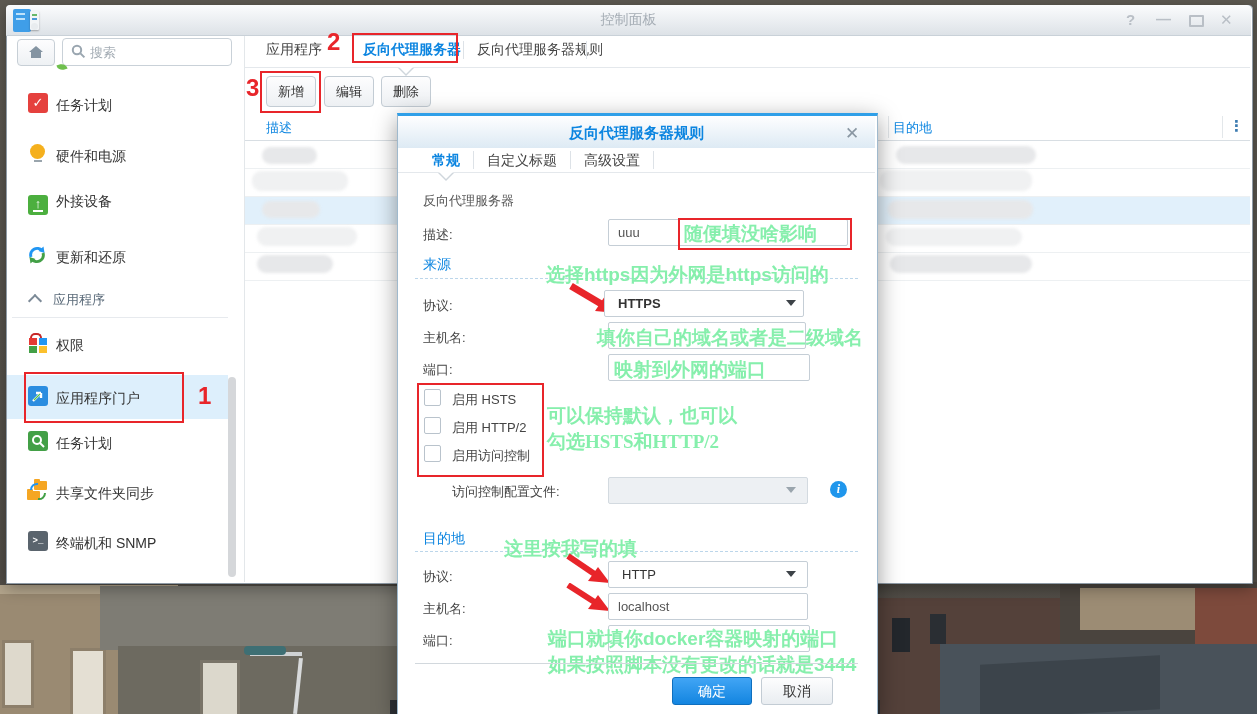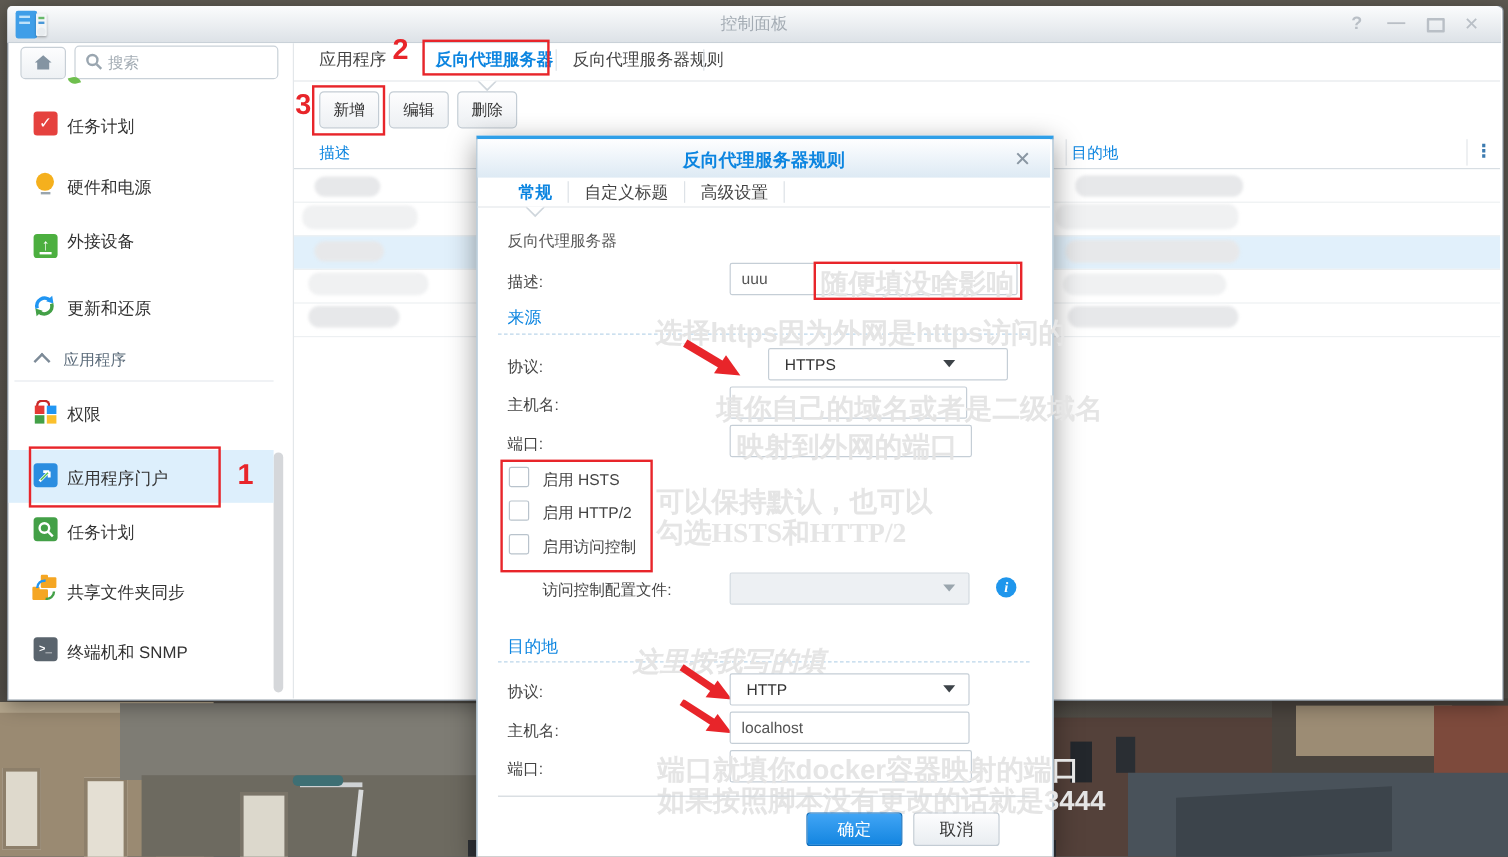--- a/index.html
+++ b/index.html
@@ -62,21 +62,21 @@
   .input{background:#fff;border:1px solid #c5ced6;border-radius:2px;font-size:13px;color:#555;line-height:25px;padding:0 9px;white-space:nowrap;}
   .select{background:#fff;border:1px solid #c5ced6;border-radius:2px;font-size:13px;color:#333;line-height:25px;padding:0 13px;}
   .select.disabled{background:#edf0f3;border-color:#d3dae0;}
   .caret{width:0;height:0;border-left:5px solid transparent;border-right:5px solid transparent;border-top:6px solid #3d4348;}
   .caret.gray{border-top-color:#9aa5ad;}
   .cb{width:15px;height:15px;background:#fff;border:1px solid #b9c3cc;border-radius:2px;}
   .info-i{width:17px;height:17px;border-radius:50%;background:#1f96ec;color:#fff;text-align:center;
           line-height:17px;font-size:12px;font-style:italic;font-weight:bold;font-family:"Liberation Serif",serif;}
   .hsep{height:1px;background:#d2d8dd;}
   
-  .red-note{color:#e5e5e5;font-weight:bold;font-size:23px;white-space:nowrap;}
+  .red-note{color:#86efac;font-weight:bold;font-size:19px;white-space:nowrap;}
   .red-box{border:2px solid #e8252a;}
   .red-num{color:#e8252a;font-weight:bold;font-size:24px;}
 </style>
 </head>
 <body>
 
 <div class="abs photo">
   <div class="ph" style="left:0;top:588px;width:178px;height:126px;background:#9a8a72;"></div>
   <div class="ph" style="left:0;top:585px;width:178px;height:9px;background:#b3a58c;"></div>
   <div class="ph" style="left:2px;top:640px;width:26px;height:62px;background:#ded9cc;border:3px solid #8d7f6a;"></div>
@@ -283,21 +283,21 @@
 
 <span class="abs sechead" style="left:423px;top:256px;">来源</span>
 <div class="abs dash" style="left:415px;top:278px;width:443px;"></div>
 <span class="abs red-note" style="left:546px;top:262px;">选择https因为外网是https访问的</span>
 <svg class="abs" style="left:565px;top:281px;" width="56" height="36">
   <line x1="6" y1="5" x2="38" y2="24" stroke="#e8252a" stroke-width="7"></line>
   <polygon points="52,32 30,30 40,15" fill="#e8252a"></polygon>
 </svg>
 
 <span class="abs flbl" style="left:423px;top:297px;">协议:</span>
-<div class="abs select" style="left:640px;top:290px;width:172px;height:25px;">HTTPS</div>
+<div class="abs select" style="left:604px;top:290px;width:172px;height:25px;font-weight:bold;">HTTPS</div>
 <div class="abs caret" style="left:786px;top:300px;"></div>
 
 <span class="abs flbl" style="left:423px;top:329px;">主机名:</span>
 <div class="abs input" style="left:608px;top:322px;width:178px;height:25px;"></div>
 <span class="abs red-note" style="left:597px;top:325px;">填你自己的域名或者是二级域名</span>
 
 <span class="abs flbl" style="left:423px;top:361px;">端口:</span>
 <div class="abs input" style="left:608px;top:354px;width:182px;height:25px;"></div>
 <span class="abs red-note" style="left:614px;top:357px;">映射到外网的端口</span>
 
@@ -311,21 +311,21 @@
 <span class="abs red-note" style="left:547px;top:403px;">可以保持默认，也可以</span>
 <span class="abs red-note" style="left:547px;top:429px;font-family:Liberation Serif, serif;">勾选HSTS和HTTP/2</span>
 
 <span class="abs flbl" style="left:452px;top:483px;">访问控制配置文件:</span>
 <div class="abs select disabled" style="left:608px;top:477px;width:172px;height:25px;"></div>
 <div class="abs caret gray" style="left:786px;top:487px;"></div>
 <div class="abs info-i" style="left:830px;top:481px;">i</div>
 
 <span class="abs sechead" style="left:423px;top:530px;">目的地</span>
 <div class="abs dash" style="left:415px;top:551px;width:443px;"></div>
-<span class="abs red-note" style="left:527px;top:536px;font-style:italic;">这里按我写的填</span>
+<span class="abs red-note" style="left:504px;top:536px;">这里按我写的填</span>
 <svg class="abs" style="left:560px;top:553px;" width="54" height="32">
   <line x1="8" y1="3" x2="36" y2="22" stroke="#e8252a" stroke-width="6"></line>
   <polygon points="50,30 28,28 38,14" fill="#e8252a"></polygon>
 </svg>
 <svg class="abs" style="left:560px;top:583px;" width="54" height="30">
   <line x1="8" y1="2" x2="36" y2="20" stroke="#e8252a" stroke-width="6"></line>
   <polygon points="50,28 28,26 38,12" fill="#e8252a"></polygon>
 </svg>
 
 <span class="abs flbl" style="left:423px;top:568px;">协议:</span>

